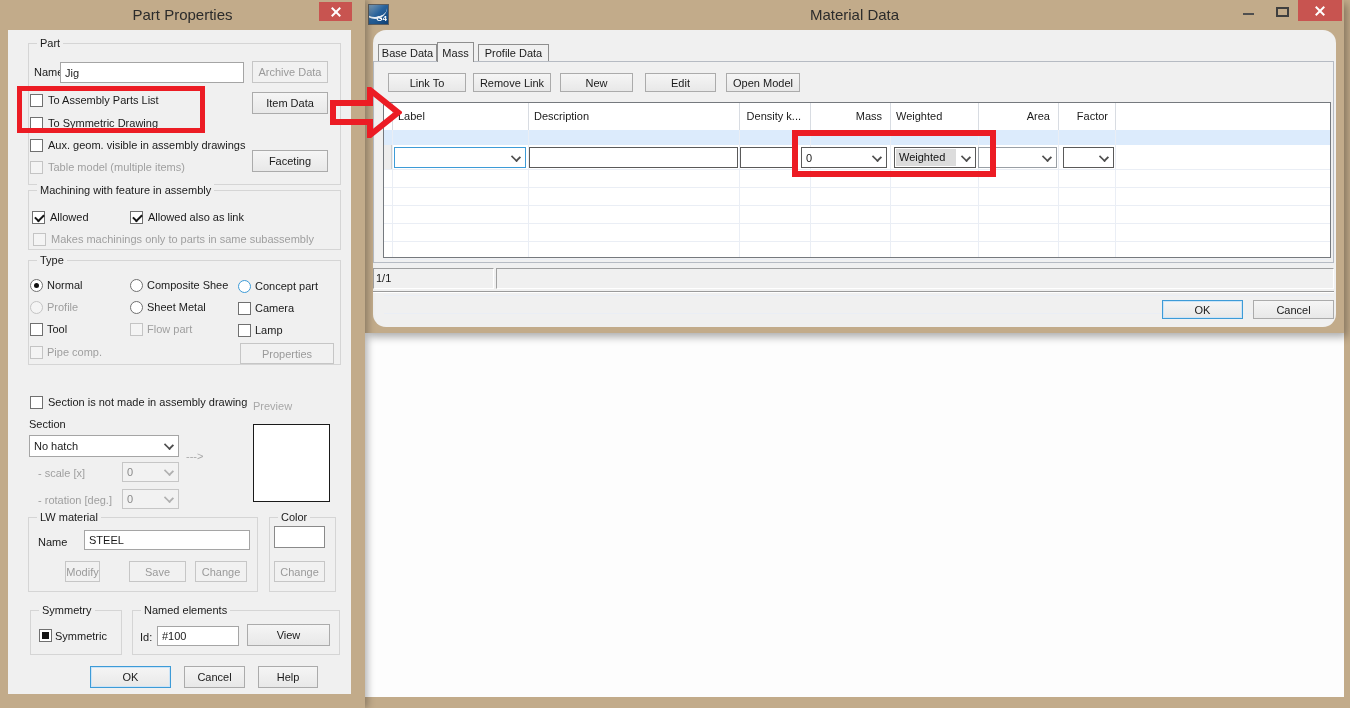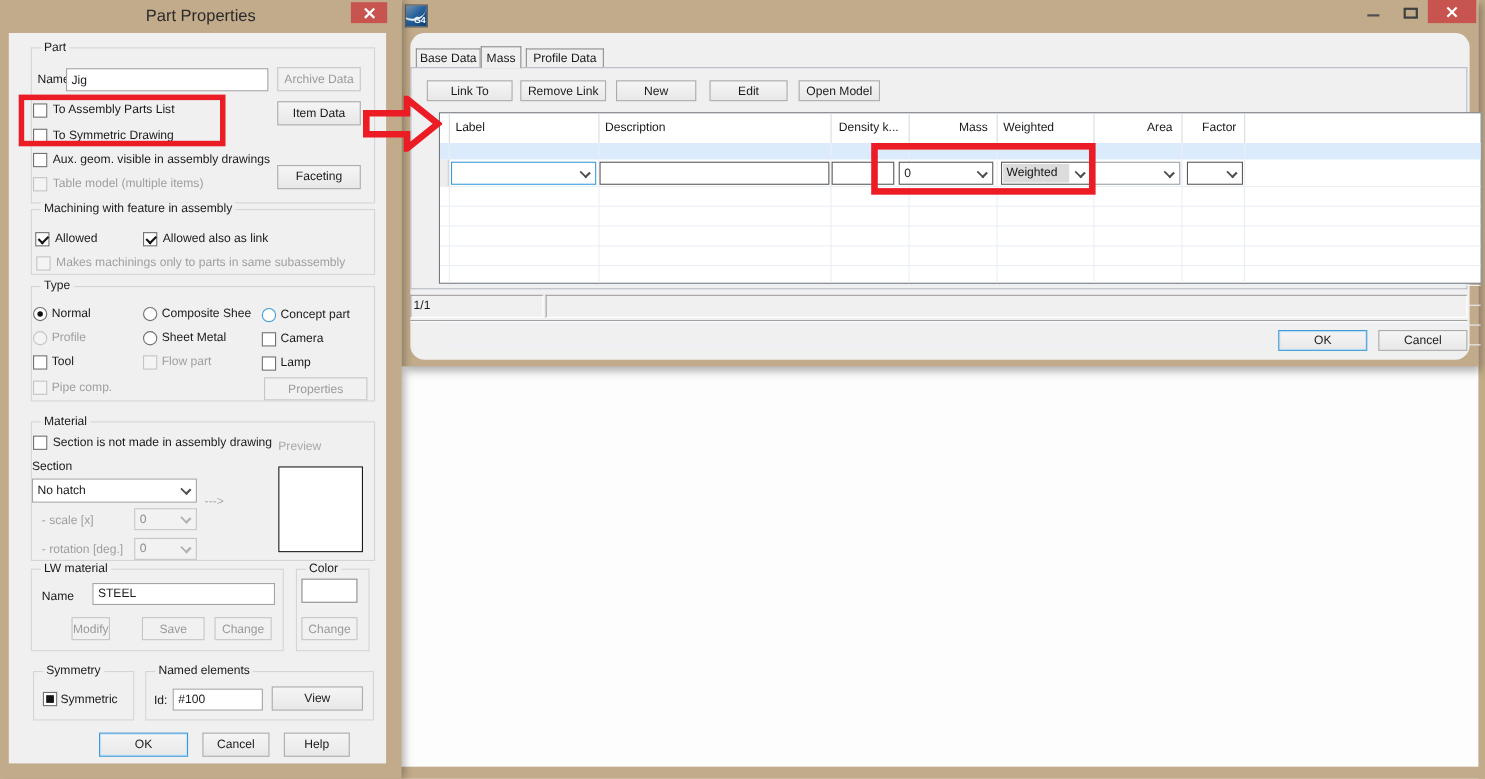--- a/index.html
+++ b/index.html
@@ -67,21 +67,21 @@
   .win-min { position:absolute; left:878px; top:13px; width:11px; height:2px; background:#4f4f4f; }
   .win-max { position:absolute; left:911px; top:7px; width:13px; height:10px; border:2px solid #3f3f3f; background:transparent; }
   .md-close { position:absolute; left:933px; top:0; width:44px; height:21px; background:#c85450; }
   .md-body { position:absolute; left:8px; top:30px; width:963px; height:297px; background:#f0f0f0;border-radius:13px; }
 
   .tab { position:absolute; border:1px solid #8e8e8e; border-bottom:none; background:#f0f0f0;
          display:flex; align-items:center; justify-content:center; }
   .tab.active { z-index:3; }
   .tab-page { position:absolute; left:0; top:31px; width:961px; height:202px; border:1px solid #b6bbc3; background:#f0f0f0; }
 
-  .tbl { position:absolute; left:10px; top:72px; width:948px; height:156px; background:#fff; border:1px solid #75797e;margin-left:16px; }
+  .tbl { position:absolute; left:10px; top:72px; width:948px; height:156px; background:#fff; border:1px solid #75797e; }
   .hc { position:absolute; top:0; height:27px; line-height:27px; white-space:nowrap; }
   .vsep-h { position:absolute; top:0; width:1px; height:27px; background:#d8dce2; }
   .vsep-b { position:absolute; top:27px; width:1px; height:127px; background:#eaeef5; }
   .hline { position:absolute; left:0; width:946px; height:1px; background:#eaeef5; }
   .row-sel { position:absolute; left:0; top:27px; width:946px; height:15px; background:#dcebfc; }
   .rowhdr { position:absolute; left:0; top:42px; width:8px; height:24px; background:#ededed; border-right:1px solid #cfcfcf; }
   .edd { position:absolute; top:44px; height:21px; background:#fff; border:1px solid #5a5a5a; display:flex; align-items:center; padding-left:4px; }
   .edd.focusblue { border-color:#3d9bd7; }
   .edd.lite { border-color:#9aa0a6; }
   .wgt-field { position:absolute; left:1px; top:1px; width:60px; height:17px; background:#dcdcdc; line-height:17px; padding-left:3px; color:#111; }
@@ -158,23 +158,20 @@
     <div class="cb" style="left:22px;top:293px;"></div>
     <span class="lbl" style="left:39px;top:293px;">Tool</span>
     <div class="cb dis" style="left:122px;top:293px;"></div>
     <span class="lbl dis-t" style="left:139px;top:293px;">Flow part</span>
     <div class="cb" style="left:230px;top:294px;"></div>
     <span class="lbl" style="left:247px;top:294px;">Lamp</span>
     <div class="cb dis" style="left:22px;top:316px;"></div>
     <span class="lbl dis-t" style="left:39px;top:316px;">Pipe comp.</span>
     <div class="btn dis" style="left:232px;top:313px;width:94px;height:21px;">Properties</div>
 
-    <div class="grp" style="left:20px;top:353px;width:313px;height:127px;">
-      <span class="grp-legend">Material</span>
-    </div>
     <div class="cb" style="left:22px;top:366px;"></div>
     <span class="lbl" style="left:40px;top:366px;">Section is not made in assembly drawing</span>
     <span class="lbl gray-t" style="left:245px;top:370px;">Preview</span>
     <span class="lbl" style="left:21px;top:388px;">Section</span>
     <div class="dd" style="left:21px;top:405px;width:150px;height:22px;">
       <span>No hatch</span>
       <span class="chev"></span>
     </div>
     <span class="lbl gray-t" style="left:178px;top:420px;">---&gt;</span>
     <div class="preview-box" style="left:245px;top:394px;width:77px;height:78px;"></div>
@@ -217,20 +214,21 @@
     <div class="inp" style="left:149px;top:596px;width:82px;height:20px;">#100</div>
     <div class="btn" style="left:239px;top:594px;width:83px;height:22px;">View</div>
 
     <div class="btn def" style="left:82px;top:636px;width:81px;height:22px;">OK</div>
     <div class="btn" style="left:176px;top:636px;width:61px;height:22px;">Cancel</div>
     <div class="btn" style="left:250px;top:636px;width:60px;height:22px;">Help</div>
   </div>
 </div>
 
 <div class="md">
+  <div class="md-title">Material Data</div>
   <div class="md-icon">
       <span>G4</span>
     </div>
   <div class="win-min"></div>
   <div class="win-max"></div>
   <div class="md-close">
       <span class="xglyph"></span>
     </div>
 
   <div class="md-body">

